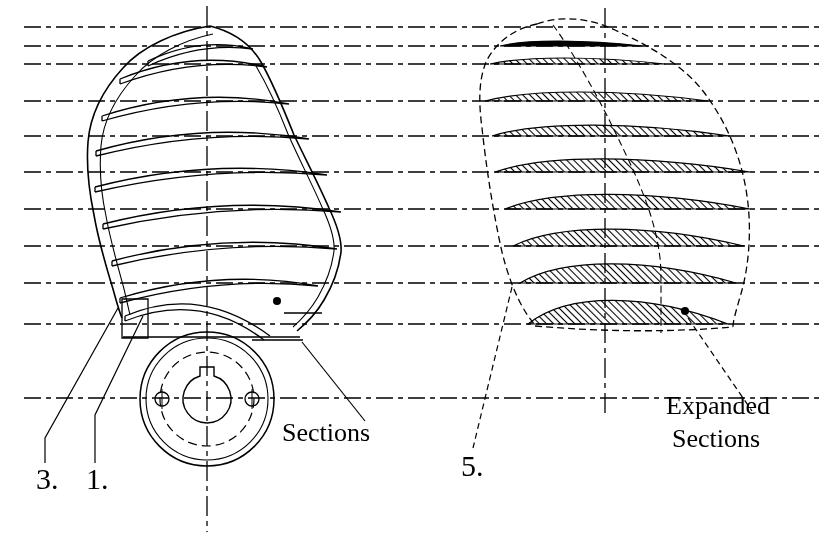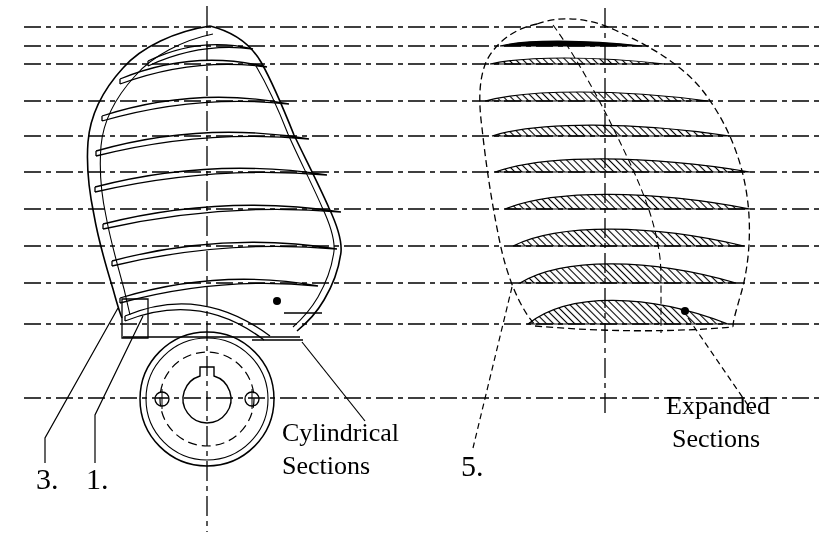--- a/index.html
+++ b/index.html
@@ -101,21 +101,20 @@
       <circle cx="277" cy="301" r="4" fill="#000" stroke="none"></circle>
       <circle cx="685" cy="311" r="4" fill="#000" stroke="none"></circle>
     </g>
   </svg>
 
   <div class="lbl num" style="left:36px;top:464px;">3.</div>
   <div class="lbl num" style="left:86px;top:464px;">1.</div>
   <div class="lbl num" style="left:461px;top:451px;">5.</div>
 
   <div class="lbl words" style="left:282px;top:416px;">
-    <div>Cylindrical</div>
     <div>Sections</div>
   </div>
 
   <div class="lbl words" style="left:666px;top:389px;">
     <div>Expanded</div>
     <div class="indent6">Sections</div>
   </div>
 
 </div>
 

